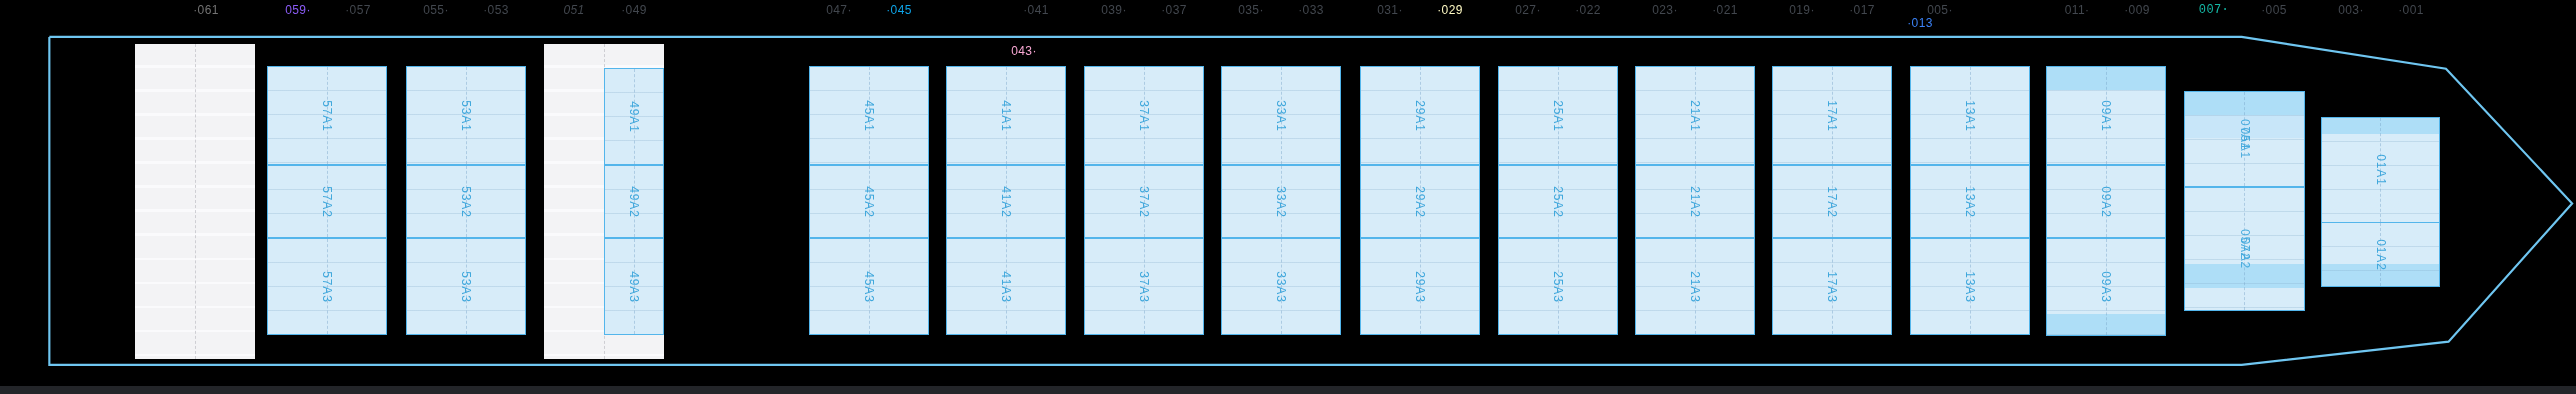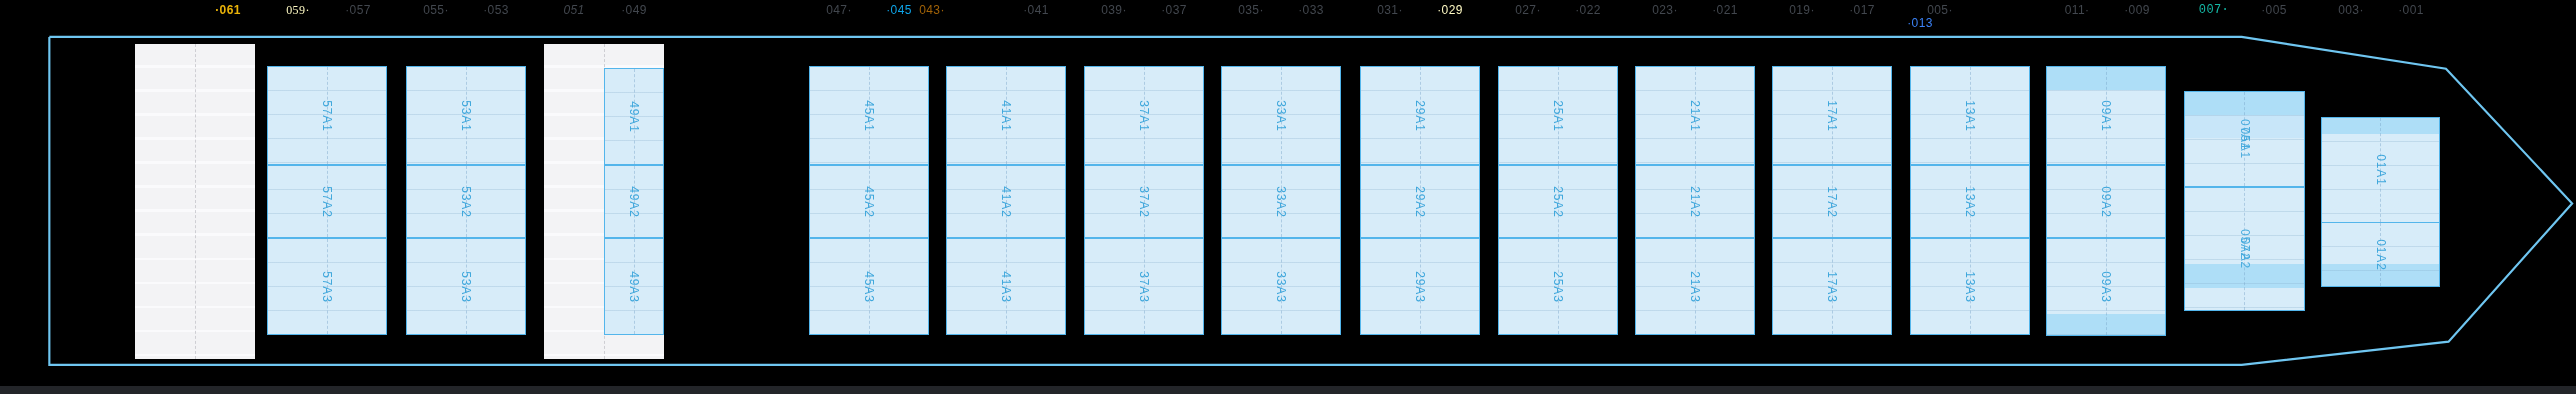--- a/index.html
+++ b/index.html
@@ -53,30 +53,30 @@
   }
 </style>
 </head>
 <body>
 
 <div id="stage">
   <svg id="hull-svg" width="2576" height="394" viewBox="0 0 3000 459">
     <polyline id="hull-line" fill="none" stroke-linejoin="miter" points="57,43 2611,43 2849,80 2996,237 2852,398 2611,425 57,425 57,43" stroke="#6fc6f1" stroke-width="2.5"></polyline>
   </svg>
   <div id="ruler">
-      <div class="ruler-label" style="left: 228px; color: #eab308; font-weight: bold;">·061</div>
-      <div class="ruler-label" style="left: 298px; color: #fef9c3; font-family: Liberation Serif, serif;">059·</div>
+      <div class="ruler-label" style="left: 206px; color: #737373;">·061</div>
+      <div class="ruler-label" style="left: 298px; color: #8b5cf6;">059·</div>
       <div class="ruler-label" style="left: 358px; color: rgb(66, 71, 78);">·057</div>
       <div class="ruler-label" style="left: 436px; color: rgb(66, 71, 78);">055·</div>
       <div class="ruler-label" style="left: 496px; color: rgb(66, 71, 78);">·053</div>
       <div class="ruler-label" style="left: 574px; color: rgb(66, 71, 78); font-style: italic;">051</div>
       <div class="ruler-label" style="left: 634px; color: rgb(66, 71, 78);">·049</div>
       <div class="ruler-label" style="left: 839px; color: rgb(66, 71, 78);">047·</div>
       <div class="ruler-label" style="left: 899px; color: #0ea5e9;">·045</div>
-      <div class="ruler-label" style="left: 932px; color: #a16207;">043·</div>
+      <div class="ruler-label" style="left: 1024px; color: #f9a8d4; margin-top: 41px;">043·</div>
       <div class="ruler-label" style="left: 1036px; color: rgb(66, 71, 78);">·041</div>
       <div class="ruler-label" style="left: 1114px; color: rgb(66, 71, 78);">039·</div>
       <div class="ruler-label" style="left: 1174px; color: rgb(66, 71, 78);">·037</div>
       <div class="ruler-label" style="left: 1251px; color: rgb(66, 71, 78);">035·</div>
       <div class="ruler-label" style="left: 1311px; color: rgb(66, 71, 78);">·033</div>
       <div class="ruler-label" style="left: 1390px; color: rgb(66, 71, 78);">031·</div>
       <div class="ruler-label" style="left: 1450px; color: #fef9c3;">·029</div>
       <div class="ruler-label" style="left: 1528px; color: rgb(66, 71, 78);">027·</div>
       <div class="ruler-label" style="left: 1588px; color: rgb(66, 71, 78);">·022</div>
       <div class="ruler-label" style="left: 1665px; color: rgb(66, 71, 78);">023·</div>

